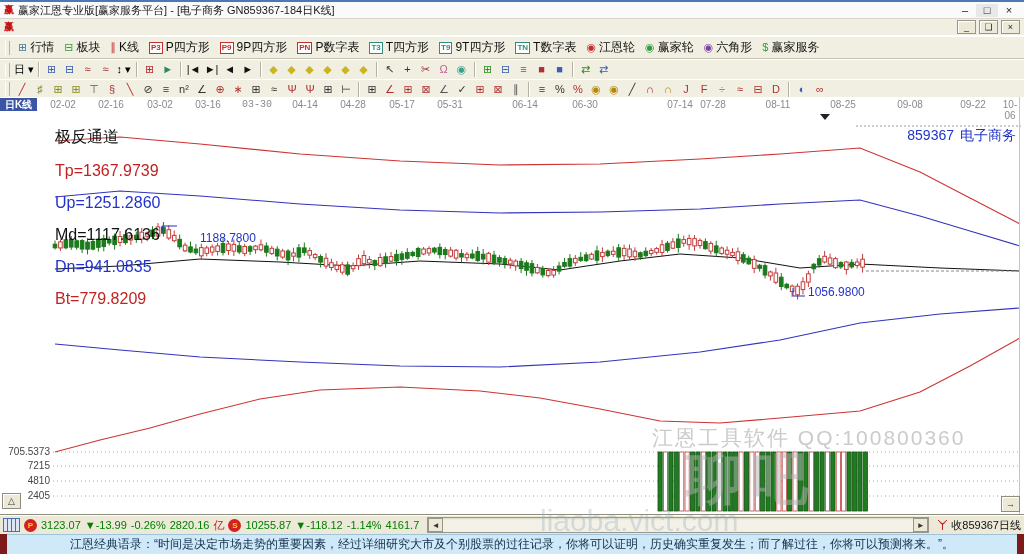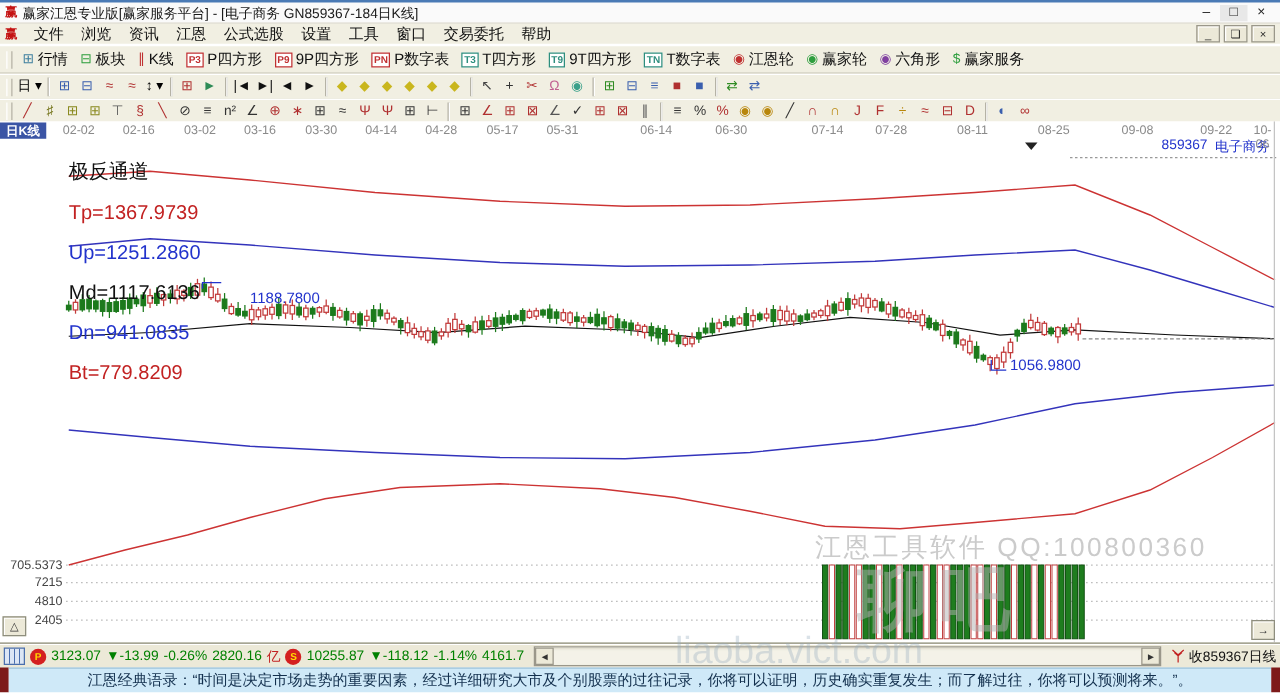--- a/index.html
+++ b/index.html
@@ -36,21 +36,21 @@
   .ico{min-width:16px;height:15px;display:flex;align-items:center;justify-content:center;
     font-size:11px;line-height:1;padding:0 1px;white-space:nowrap;}
   .sep{width:1px;height:15px;background:#b5b2a5;border-right:1px solid #fff;margin:0 3px;}
   
   #chart{position:absolute;top:97px;left:0;width:1024px;height:417px;background:#fff;overflow:hidden;}
   #chart svg{position:absolute;top:0;left:0;}
   #kline-tab{position:absolute;top:1px;left:0;width:37px;height:13px;background:#3b55a5;color:#fff;
     font-size:10px;font-weight:bold;display:flex;align-items:center;justify-content:center;z-index:4;}
   .date-lab{position:absolute;top:2px;transform:translateX(-50%);font-size:10px;color:#8a8a8a;z-index:3;}
   #ind-row{position:absolute;top:30px;left:55px;display:flex;gap:14px;font-size:16px;z-index:3;flex-direction:column;}
-  #symbol-lab{position:absolute;top:13px;right:8px;font-size:11px;color:#2233cc;z-index:3;display:flex;gap:6px;}
+  #symbol-lab{position:absolute;top:30px;right:8px;font-size:14px;color:#2233cc;z-index:3;display:flex;gap:6px;}
   .c-red{color:#c22222;} .c-blue{color:#2233cc;} .c-black{color:#111;}
   #right-border{position:absolute;top:0;left:1019px;width:1px;height:417px;background:#c4c4c4;}
   .mini-btn{position:absolute;width:17px;height:14px;background:#ece9d8;border:1px solid #8e8e7e;
     box-shadow:inset 1px 1px 0 #fff;font-size:9px;display:flex;align-items:center;justify-content:center;
     color:#333;z-index:6;}
   
   .wm{position:absolute;pointer-events:none;z-index:5;white-space:nowrap;}
   #wm-tool{left:652px;top:424px;font-size:21px;color:#cbcbcb;letter-spacing:2px;}
   #wm-liaoba{left:686px;top:442px;font-size:56px;font-weight:bold;color:rgba(178,178,178,.5);letter-spacing:10px;}
   #wm-url{left:540px;top:504px;font-size:30px;color:rgba(150,172,188,.35);z-index:40;}
@@ -84,32 +84,20 @@
     <span class="app-ico">赢</span>
     <span>赢家江恩专业版[赢家服务平台] - [电子商务  GN859367-184日K线]</span>
     <span class="spacer"></span>
     <span class="win-ctl">–</span>
     <span class="win-ctl max">□</span>
     <span class="win-ctl">×</span>
   </div>
 
   <div id="menubar">
     <span class="app-ico">赢</span>
-    <span id="menu-items" style="display:flex">
-        <span class="menu-item">文件</span>
-        <span class="menu-item">浏览</span>
-        <span class="menu-item">资讯</span>
-        <span class="menu-item">江恩</span>
-        <span class="menu-item">公式选股</span>
-        <span class="menu-item">设置</span>
-        <span class="menu-item">工具</span>
-        <span class="menu-item">窗口</span>
-        <span class="menu-item">交易委托</span>
-        <span class="menu-item">帮助</span>
-      </span>
     <span class="spacer"></span>
     <span class="mdi-btn">_</span>
     <span class="mdi-btn">❏</span>
     <span class="mdi-btn">×</span>
   </div>
 
   <div id="toolbar1" class="toolbar">
       <span class="grip"></span>
       <div class="tb-btn">
         <span class="tb-glyph" style="color: rgb(63, 127, 159);">⊞</span>
@@ -630,28 +618,28 @@
         <text x="808" y="296" fill="#2233cc" font-size="12" text-anchor="start" font-family="Liberation Sans, DejaVu Sans, sans-serif">1056.9800</text>
         <path d="M820,114 L830,114 L825,120 Z" fill="#222"></path>
       </svg>
     <div id="right-border"></div>
     <div class="mini-btn" style="left:2px;top:396px;">△</div>
     <div class="mini-btn" style="left:1001px;top:399px;">→</div>
   <span class="date-lab" style="left: 63px;">02-02</span>
       <span class="date-lab" style="left: 111px;">02-16</span>
       <span class="date-lab" style="left: 160px;">03-02</span>
       <span class="date-lab" style="left: 208px;">03-16</span>
-      <span class="date-lab" style="left: 257px;">03-30</span>
+      <span class="date-lab" style="left: 257px; font-family: Liberation Mono, monospace;">03-30</span>
       <span class="date-lab" style="left: 305px;">04-14</span>
       <span class="date-lab" style="left: 353px;">04-28</span>
       <span class="date-lab" style="left: 402px;">05-17</span>
       <span class="date-lab" style="left: 450px;">05-31</span>
       <span class="date-lab" style="left: 525px;">06-14</span>
       <span class="date-lab" style="left: 585px;">06-30</span>
-      <span class="date-lab" style="left: 662px;">07-14</span>
+      <span class="date-lab" style="left: 680px;">07-14</span>
       <span class="date-lab" style="left: 713px;">07-28</span>
       <span class="date-lab" style="left: 778px;">08-11</span>
       <span class="date-lab" style="left: 843px;">08-25</span>
       <span class="date-lab" style="left: 910px;">09-08</span>
       <span class="date-lab" style="left: 973px;">09-22</span>
       <span class="date-lab" style="left: 1010px; text-align: center;">10-06</span>
     </div>
 
   <div class="wm" id="wm-tool">江恩工具软件  QQ:100800360</div>
   <div class="wm" id="wm-liaoba">聊吧</div>

